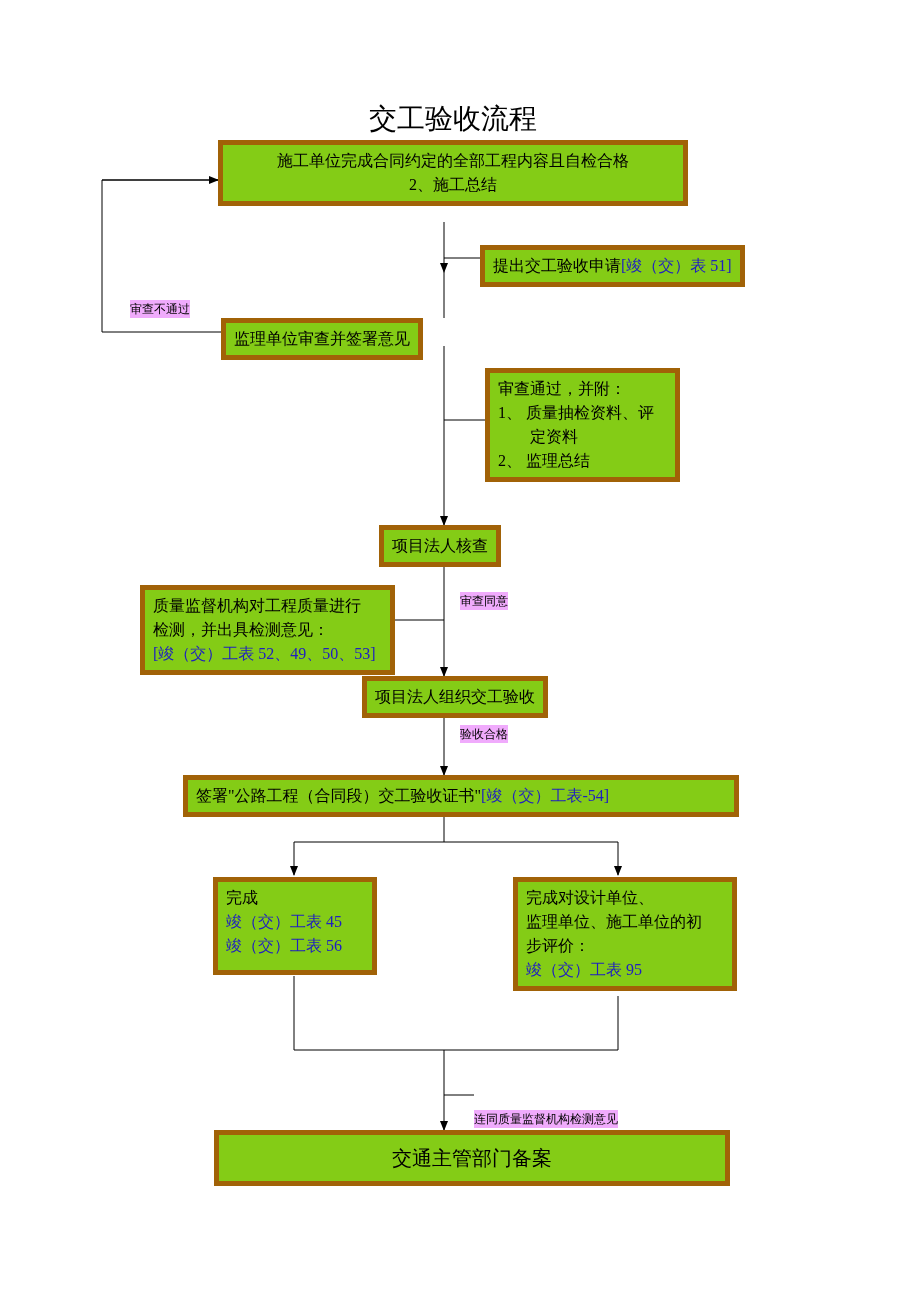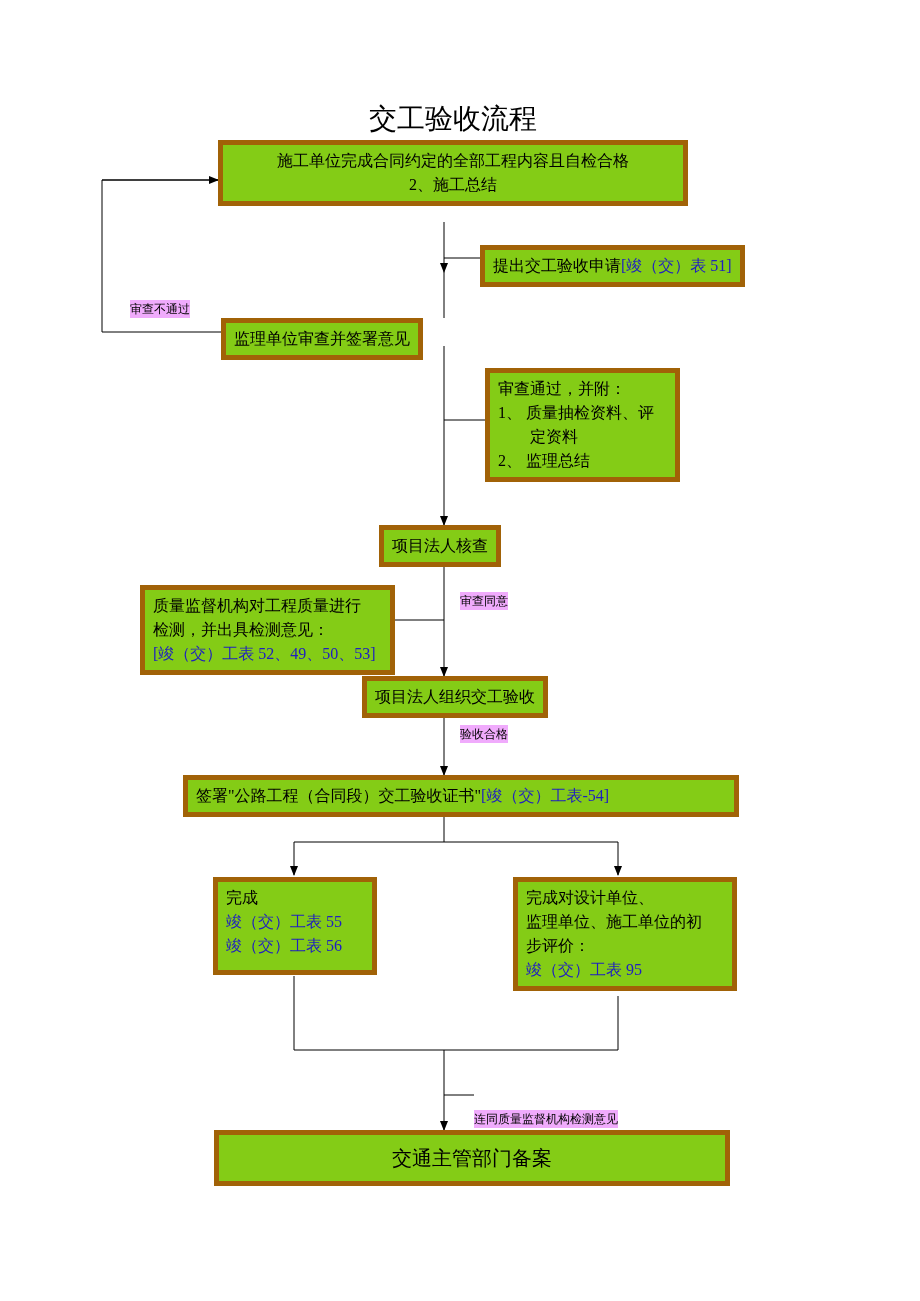--- a/index.html
+++ b/index.html
@@ -129,21 +129,21 @@
 <div class="box center" style="left:362px; top:676px;">项目法人组织交工验收</div>
 
 <div class="label" style="left:460px; top:725px;">验收合格</div>
 
 <div class="box" style="left:183px; top:775px; width:556px;">
   <span>签署"公路工程（合同段）交工验收证书"</span><span class="blue">[竣（交）工表-54]</span>
 </div>
 
 <div class="box" style="left:213px; top:877px; width:164px; height:98px;">
   <div>完成</div>
-  <div class="blue">竣（交）工表 55</div>
+  <div class="blue">竣（交）工表 45</div>
   <div class="blue">竣（交）工表 56</div>
 </div>
 
 <div class="box" style="left:513px; top:877px; width:224px;">
   <div>完成对设计单位、</div>
   <div>监理单位、施工单位的初</div>
   <div>步评价：</div>
   <div class="blue">竣（交）工表 95</div>
 </div>
 

